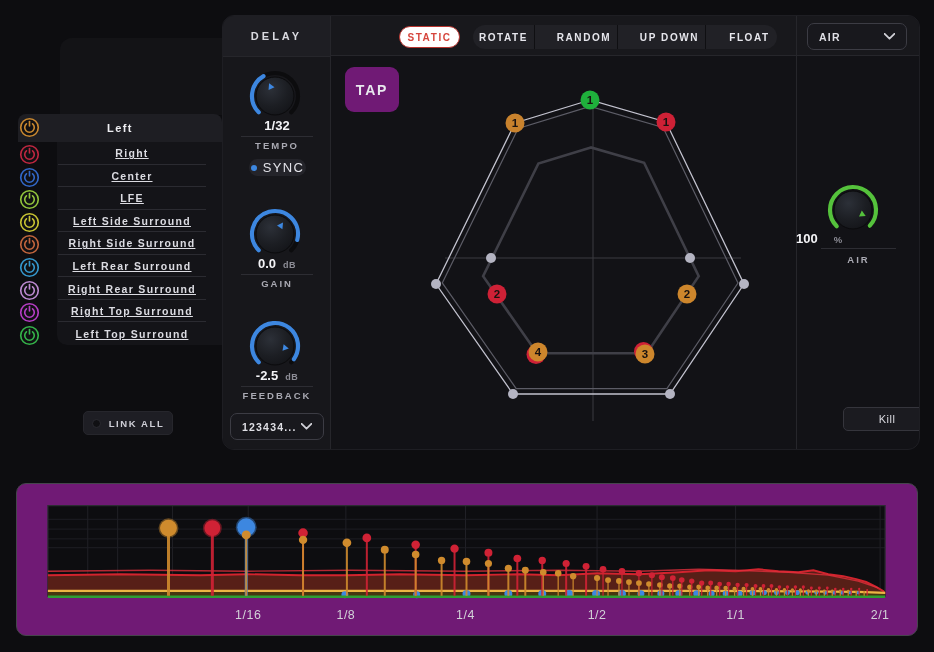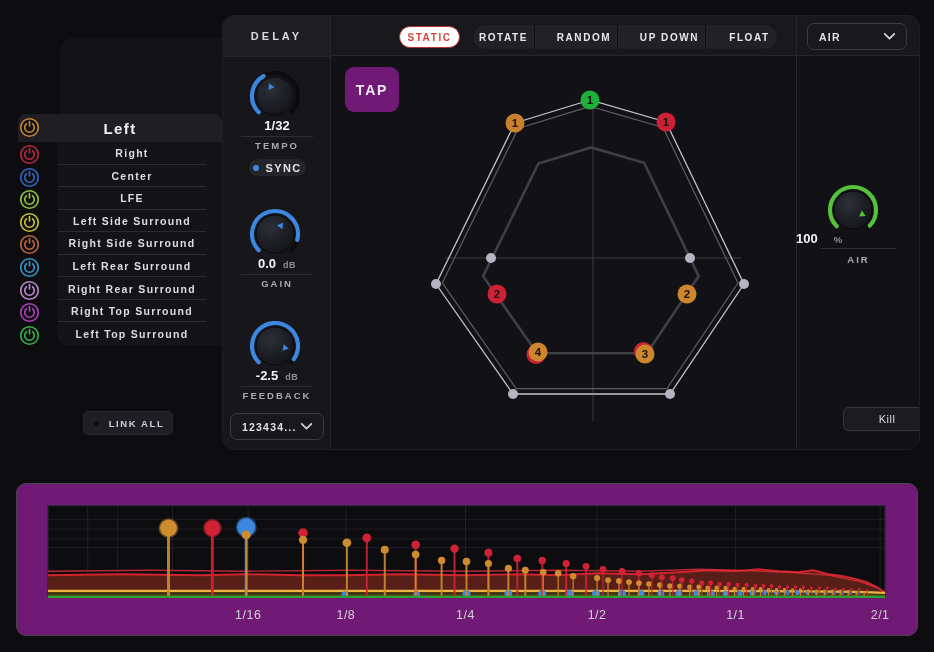--- a/index.html
+++ b/index.html
@@ -4,45 +4,45 @@
 <style>
   html,body{margin:0;padding:0;background:#0d0d10;}
   body{width:934px;height:652px;position:relative;overflow:hidden;
        font-family:"Liberation Sans","DejaVu Sans",sans-serif;color:#e6e6ea;}
   .abs{position:absolute;}
 
   
   .topleft-panel{left:60px;top:38px;width:162px;height:77px;background:#131316;border-radius:12px 0 0 0;}
   .sel-row{left:18px;top:114px;width:204px;height:28px;background:#1e1e23;border-radius:8px 8px 0 0;
            display:flex;align-items:center;justify-content:center;}
-  .sel-row .lbl{font-size:15px;font-weight:bold;letter-spacing:1.4px;color:#eeeef2;}
+  .sel-row .lbl{font-size:11px;font-weight:bold;letter-spacing:1.4px;color:#eeeef2;}
   .ch-list{left:57px;top:142px;width:171px;height:203px;background:#141418;border-radius:0 0 0 10px;}
   .ch-row{position:relative;height:22.55px;display:flex;align-items:center;justify-content:center;
-          width:148px;margin-left:1px;font-size:10.5px;font-weight:bold;letter-spacing:1.3px;color:#dcdce2;cursor:default;}
+          width:148px;margin-left:1px;font-size:10.5px;font-weight:bold;letter-spacing:1.3px;color:#dcdce2;cursor:default;text-decoration:underline;}
   .ch-row:not(:last-child)::after{content:"";position:absolute;left:0;bottom:0;width:148px;height:1px;background:#2b2b31;}
   .pwr{width:21px;height:21px;}
   .linkall{left:83px;top:411px;width:88px;height:22px;background:#1e1e24;border-radius:5px;border:1px solid #26262c;
            display:flex;align-items:center;justify-content:center;gap:8px;}
   .linkall .led{width:7px;height:7px;border-radius:50%;background:#101013;border:1px solid #2b2b31;}
   .linkall .txt{font-size:9.5px;font-weight:bold;letter-spacing:1.6px;color:#cfcfd7;}
 
   
   .main-panel{left:222px;top:15px;width:698px;height:435px;background:#121216;border-radius:12px;
               overflow:hidden;border:1px solid #1e1e23;box-sizing:border-box;}
   .delay-col{position:absolute;left:0;top:0;width:108px;height:435px;background:#17171b;border-right:1px solid #26262b;box-sizing:border-box;}
   .delay-header{height:40px;background:#1e1e23;border-bottom:1px solid #26262b;display:flex;align-items:center;justify-content:center;
                 font-size:11px;font-weight:bold;letter-spacing:3px;color:#d9d9df;}
   .knob-val{position:absolute;width:108px;text-align:center;font-size:13px;color:#f3f3f6;font-weight:bold;height:16px;line-height:16px;}
   .knob-val .unit{font-size:9px;color:#8d8d96;font-weight:bold;margin-left:7px;letter-spacing:.5px;}
   .kdiv{position:absolute;left:18px;width:72px;height:1px;background:#2d2d33;}
   .klbl{position:absolute;width:108px;text-align:center;font-size:9.5px;font-weight:bold;letter-spacing:2px;color:#a9a9b2;}
   .sync{position:absolute;left:26px;width:57px;height:17px;background:#24242a;border-radius:9px;
         display:flex;align-items:center;justify-content:center;gap:6px;}
   .sync .dot{width:6px;height:6px;border-radius:50%;background:#3d87e0;}
-  .sync .txt{font-size:11px;font-weight:bold;letter-spacing:1.4px;color:#e2e2e8;}
+  .sync .txt{font-size:13px;font-weight:normal;letter-spacing:1.4px;color:#e2e2e8;}
   .preset-dd{position:absolute;left:7px;top:397px;width:94px;height:27px;}
 
   .top-strip{position:absolute;left:108px;top:0;width:590px;height:40px;background:#18181c;border-bottom:1px solid #26262b;box-sizing:border-box;}
   .static-btn{position:absolute;left:176px;top:10px;width:61px;height:22px;border:1.5px solid #b8352f;border-radius:12px;
               background:#ffffff;display:flex;align-items:center;justify-content:center;box-sizing:border-box;
               font-size:10px;font-weight:bold;letter-spacing:1.6px;color:#d6453c;}
   .mode-group{position:absolute;left:250px;top:9px;height:24px;display:flex;background:#212126;border-radius:12px;overflow:hidden;gap:16px;}
   .mode-btn{display:flex;align-items:center;justify-content:center;font-size:10px;font-weight:bold;letter-spacing:1.6px;color:#e6e6ec;}
   .mode-btn:not(:last-child){border-right:1px solid #0f0f12;}
   .vsep{position:absolute;left:573px;top:0;width:1px;height:435px;background:#26262b;}

